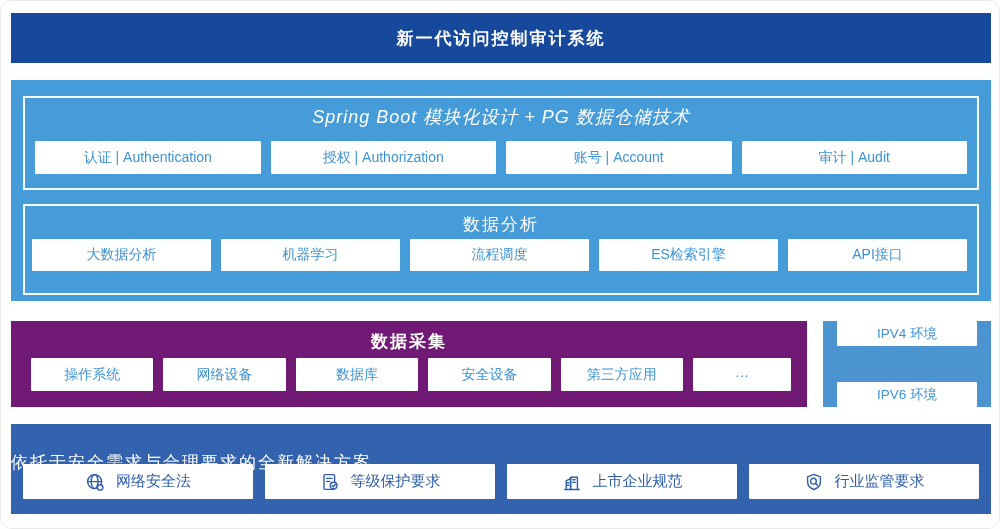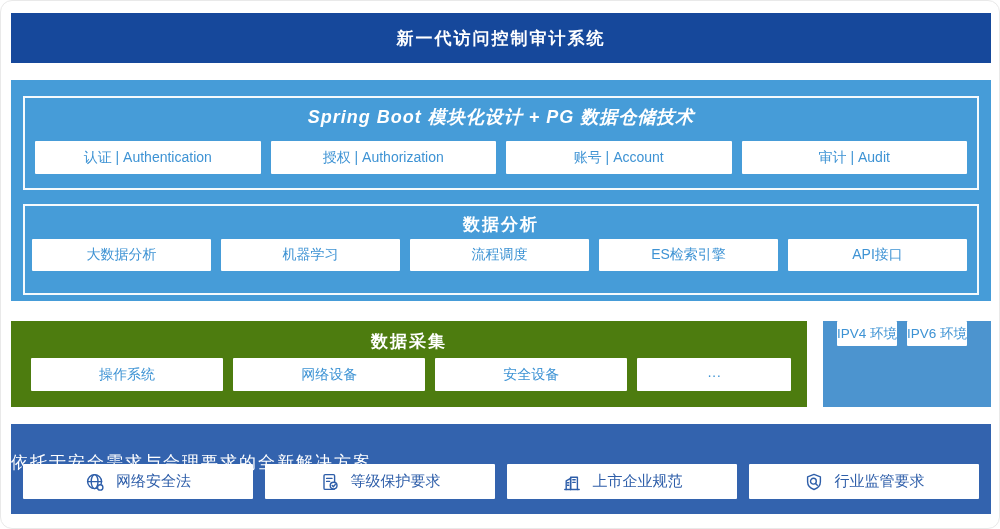--- a/index.html
+++ b/index.html
@@ -10,38 +10,38 @@
   
   .banner{position:absolute;left:10px;top:12px;width:980px;height:50px;background:#16489B;
           display:flex;align-items:center;justify-content:center;color:#fff;font-size:17px;
           font-weight:bold;letter-spacing:2px;}
 
   
   .platform{position:absolute;left:10px;top:79px;width:980px;height:221px;background:#469CD8;}
   .inner{position:absolute;left:12px;right:12px;border:2px solid rgba(255,255,255,.95);}
   .inner.spring{top:16px;height:90px;}
   .inner.analysis{top:124px;height:87px;}
-  .group-title{text-align:center;color:#fff;font-weight:bold;}
+  .group-title{text-align:center;color:#fff;font-weight:normal;}
   .spring .group-title{margin-top:7px;font-size:18px;font-style:italic;letter-spacing:1px;}
   .analysis .group-title{margin-top:7px;font-size:17px;letter-spacing:2px;}
   .row{position:absolute;left:0;right:0;display:flex;gap:10px;padding:0 10px;}
   .spring .row{top:43px;height:33px;border-radius:16px;}
   .analysis .row{top:33px;height:32px;padding-left:7px;}
   .wbox{flex:1;background:#fff;border-radius:1px;display:flex;align-items:center;justify-content:center;
         color:#3E93D4;font-size:14px;white-space:nowrap;}
 
   
-  .collect{position:absolute;left:10px;top:320px;width:796px;height:86px;background:#4d7c0f;}
+  .collect{position:absolute;left:10px;top:320px;width:796px;height:86px;background:#701a75;}
   .collect .section-title{margin-top:9px;text-align:center;color:#fff;font-weight:bold;font-size:17px;letter-spacing:2px;}
   .collect .row{top:37px;height:33px;padding:0 16px 0 20px;}
   .wbox.narrow{flex:.8;}
 
   
   .env{position:absolute;left:822px;top:320px;width:168px;height:86px;background:#4C94CF;
-       display:flex;flex-direction:row;justify-content:flex-start;gap:10px;padding:0 14px;box-sizing:border-box;}
+       display:flex;flex-direction:column;justify-content:space-between;padding:0 14px;box-sizing:border-box;}
   .env .wbox{flex:none;height:25px;font-size:13.5px;}
 
   
   .solution{position:absolute;left:10px;top:423px;width:980px;height:90px;background:#3363AE;}
   .solution .section-title{margin-top:27px;text-align:left;color:#fff;font-weight:normal;font-size:17px;letter-spacing:2px;}
   .solution .row{top:40px;height:35px;padding:0 12px;gap:12px;text-align:right;}
   .sbox{flex:1;background:#fff;border-radius:1px;display:flex;align-items:center;justify-content:center;gap:11px;
         color:#2E5EA9;font-size:15px;white-space:nowrap;}
   .sbox svg{width:20px;height:20px;flex:none;}
 </style>
@@ -74,21 +74,23 @@
         <div class="wbox">API接口</div>
       </div>
     </div>
   </div>
 
   <div class="collect">
     <div class="section-title">数据采集</div>
     <div class="row">
       <div class="wbox">操作系统</div>
       <div class="wbox">网络设备</div>
+      <div class="wbox">数据库</div>
       <div class="wbox">安全设备</div>
+      <div class="wbox">第三方应用</div>
       <div class="wbox narrow">···</div>
     </div>
   </div>
 
   <div class="env">
     <div class="wbox">IPV4 环境</div>
     <div class="wbox">IPV6 环境</div>
   </div>
 
   <div class="solution">

